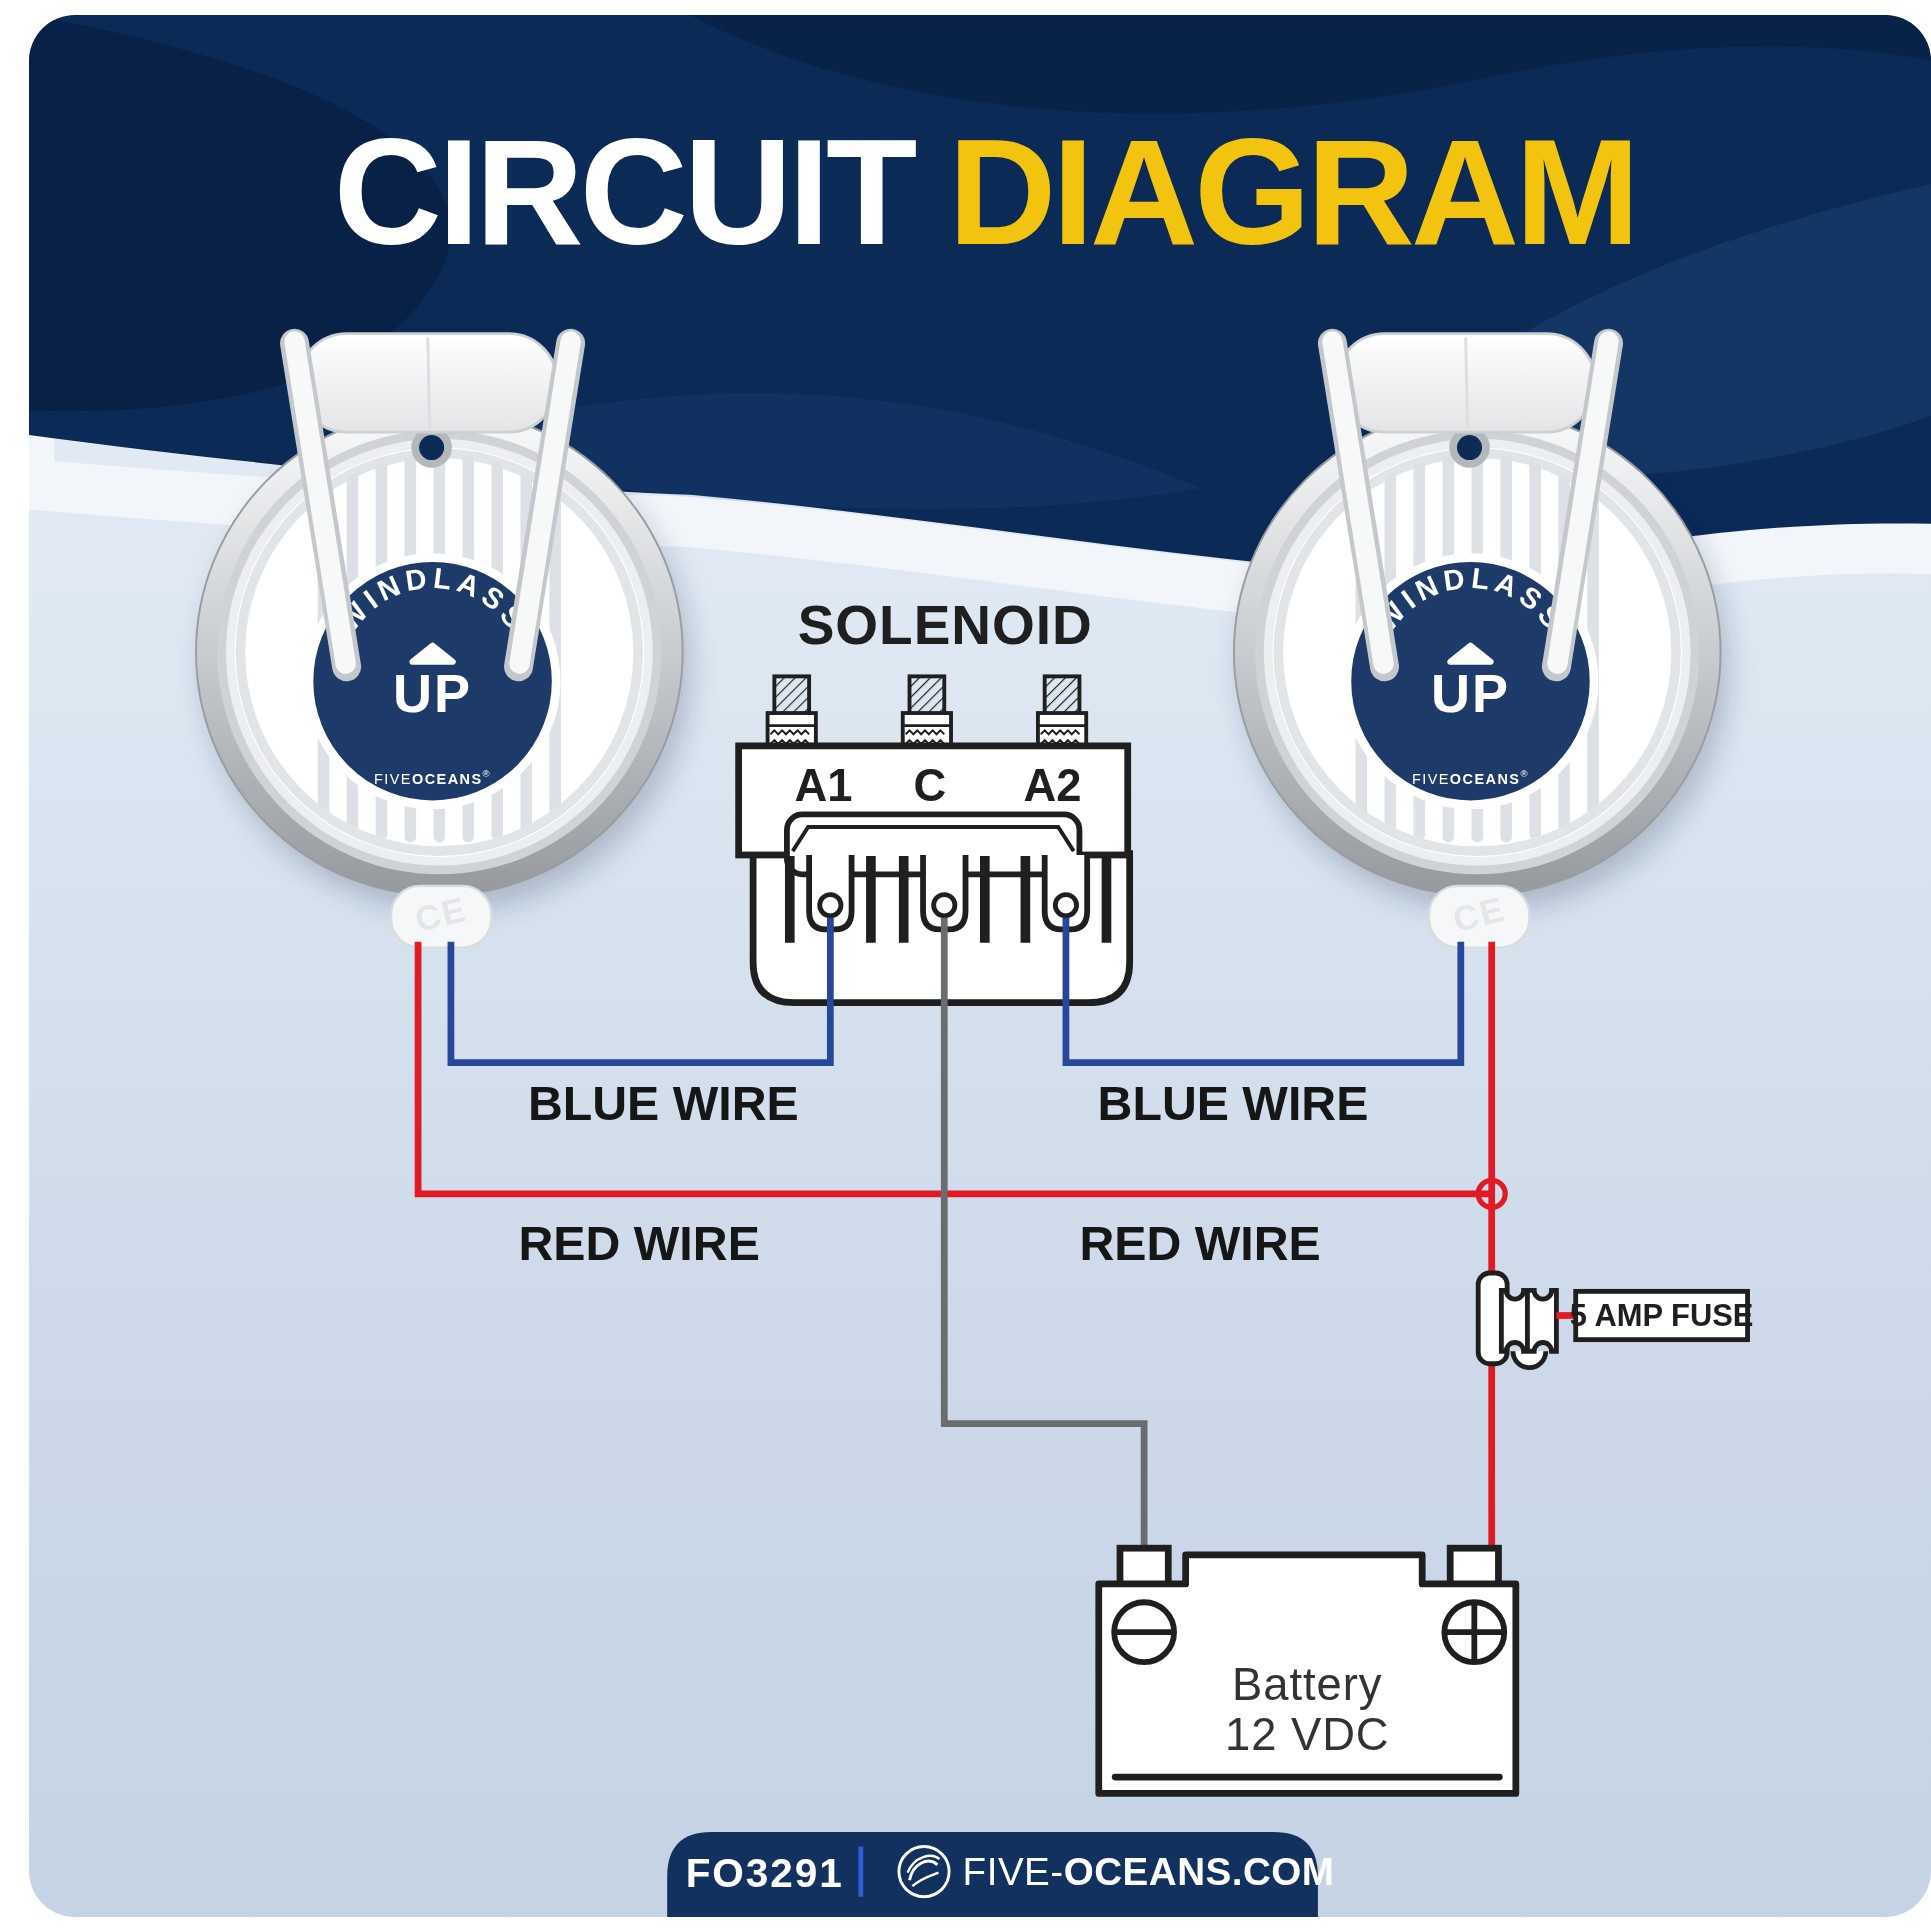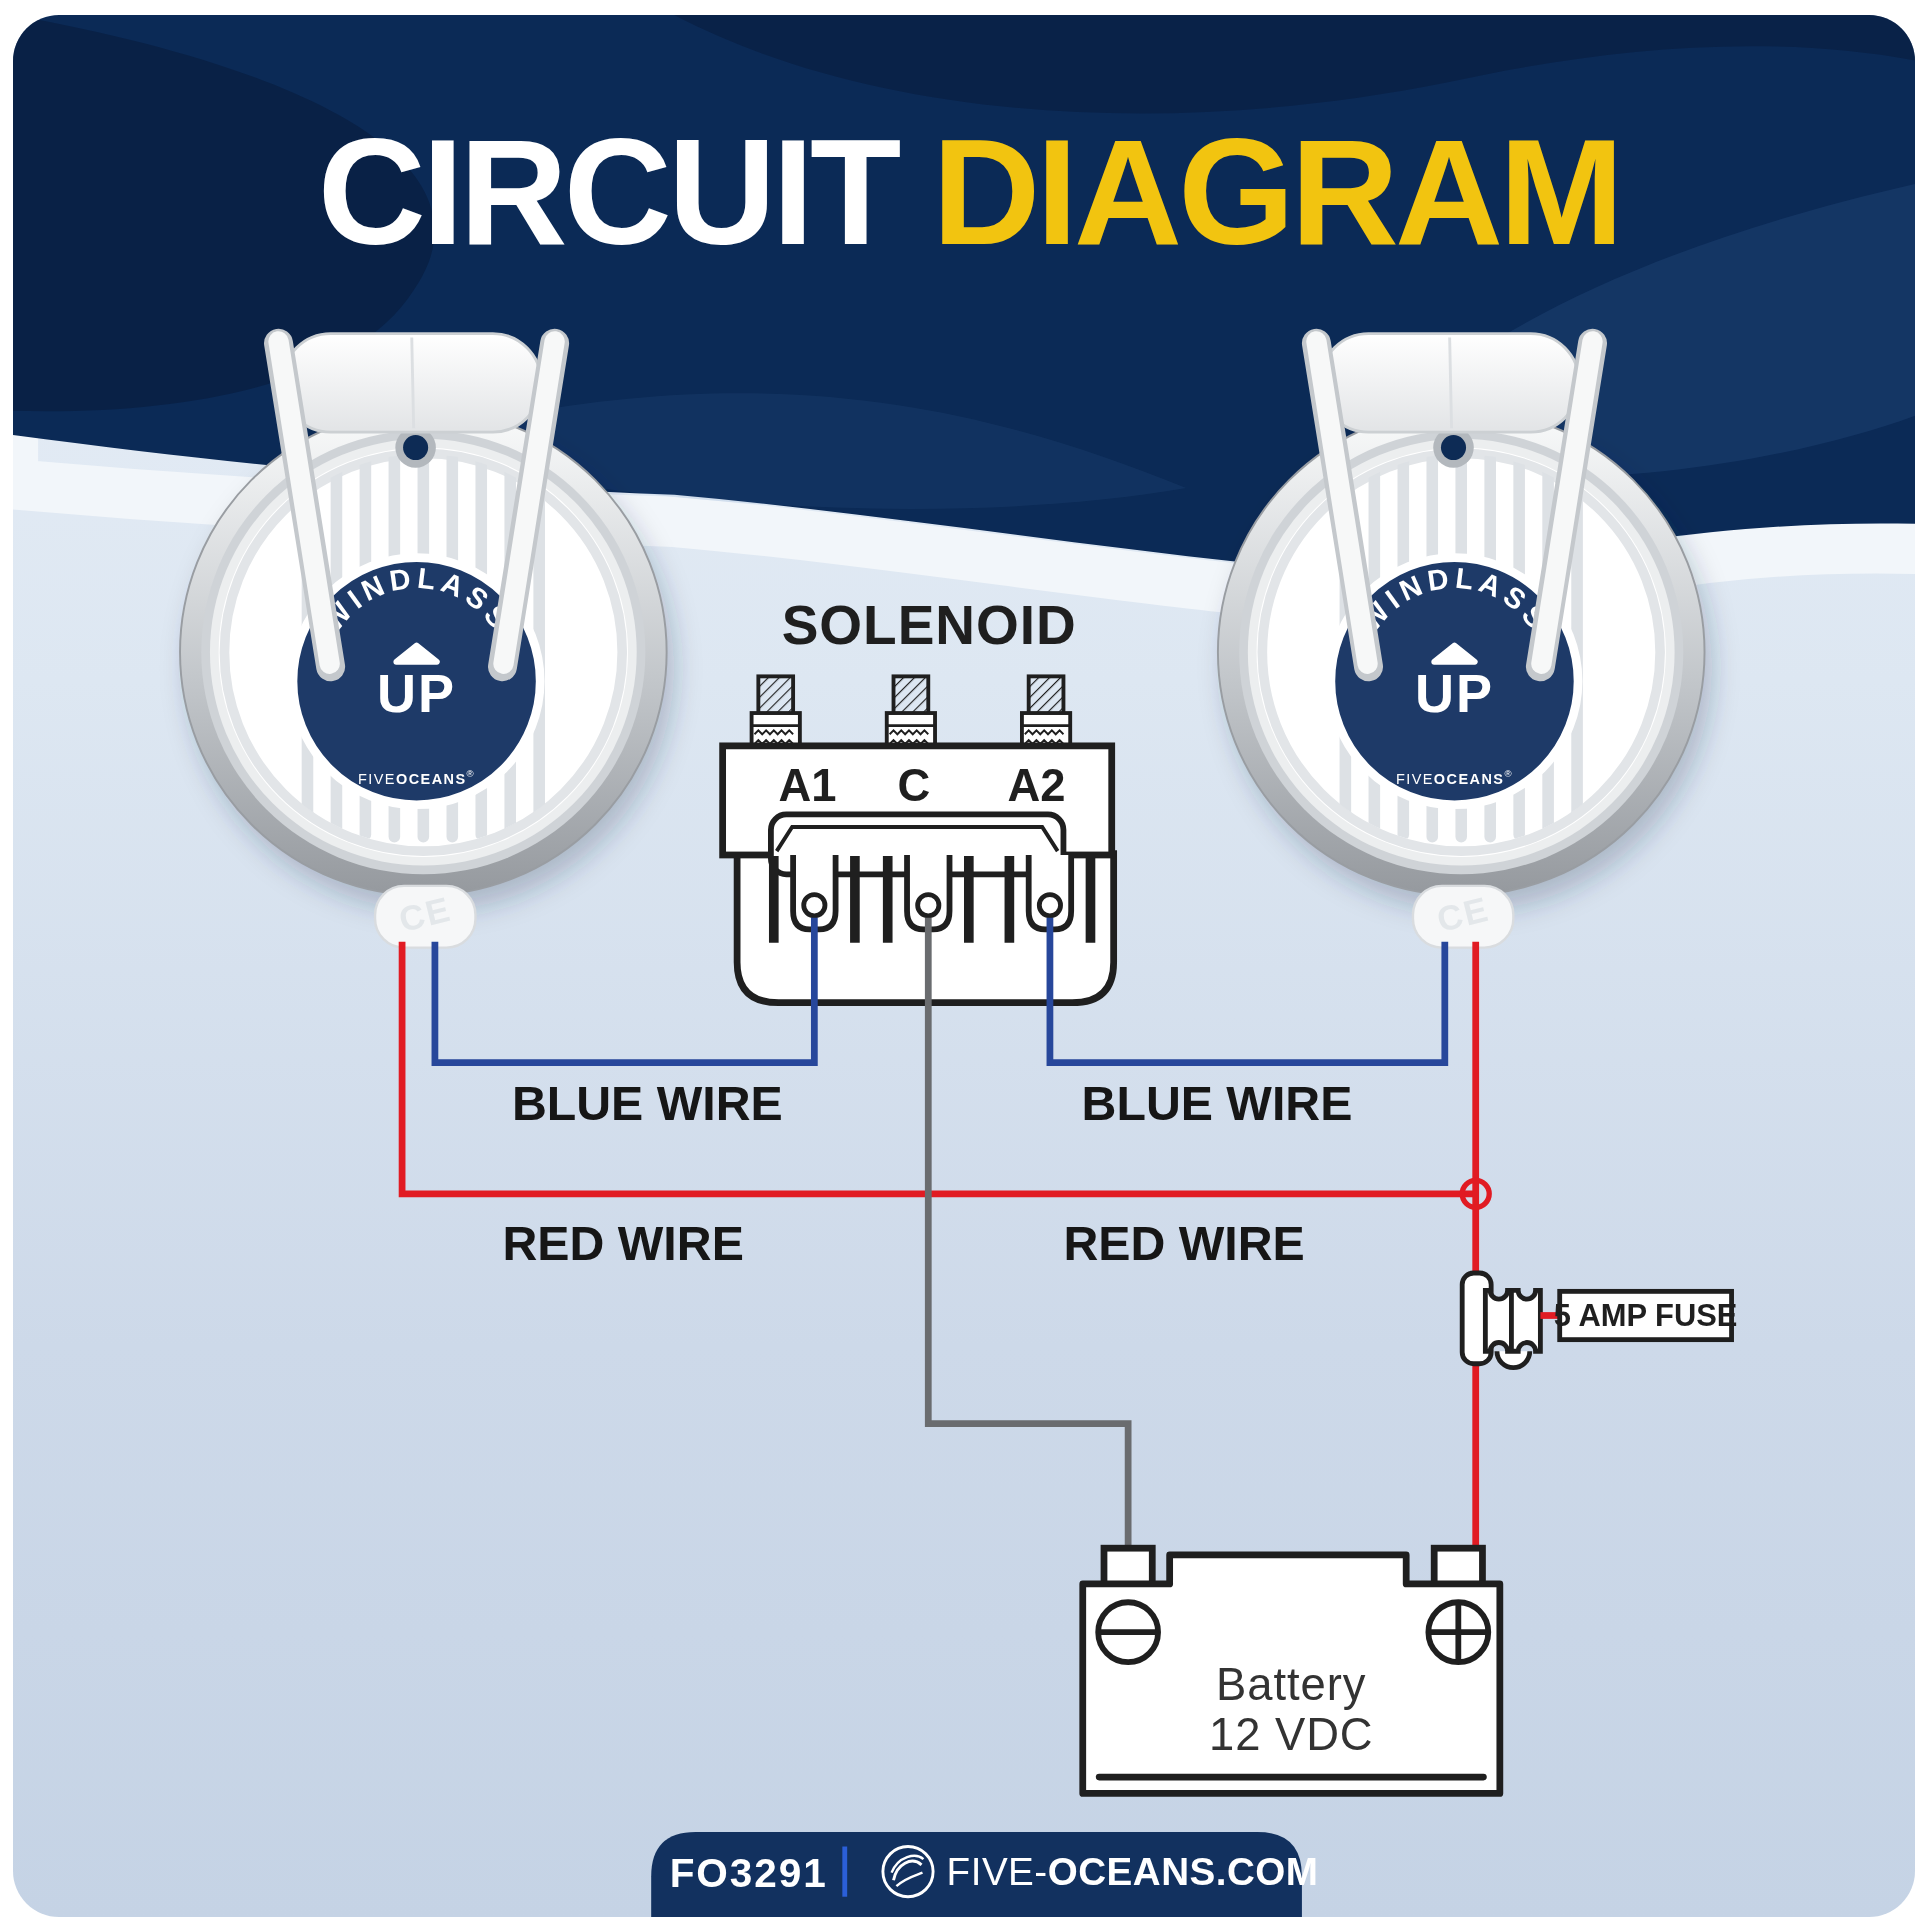--- a/index.html
+++ b/index.html
@@ -1,18 +1,18 @@
 <!DOCTYPE html>
 <html><head>
 <meta charset="utf-8">
 <style>
   html,body{margin:0;padding:0;background:#ffffff;}
   .page{position:relative;width:1931px;height:1931px;background:#ffffff;overflow:hidden;
         font-family:"Liberation Sans",sans-serif;}
-  .card{position:absolute;left:13px;top:14.5px;width:1902px;height:1902px;border-radius:46px;
+  .card{position:absolute;left:29px;top:14.5px;width:1902px;height:1902px;border-radius:46px;
         overflow:hidden;background:linear-gradient(180deg,#e9eff7 0%,#dde7f2 35%,#cdd9e9 70%,#c5d3e5 100%);}
   .card svg{position:absolute;left:0;top:0;width:100%;height:100%;display:block;}
 
   
   text{font-family:"Liberation Sans",sans-serif;}
   .t-title{font-size:155px;font-weight:700;letter-spacing:-4px;}
   .t-title .w{fill:#ffffff;}
   .t-title .y{fill:#f2c410;}
   .t-solenoid{font-size:57px;font-weight:700;fill:#1f1f1f;letter-spacing:1px;}
   .t-term{font-size:47px;font-weight:700;fill:#1f1f1f;}

